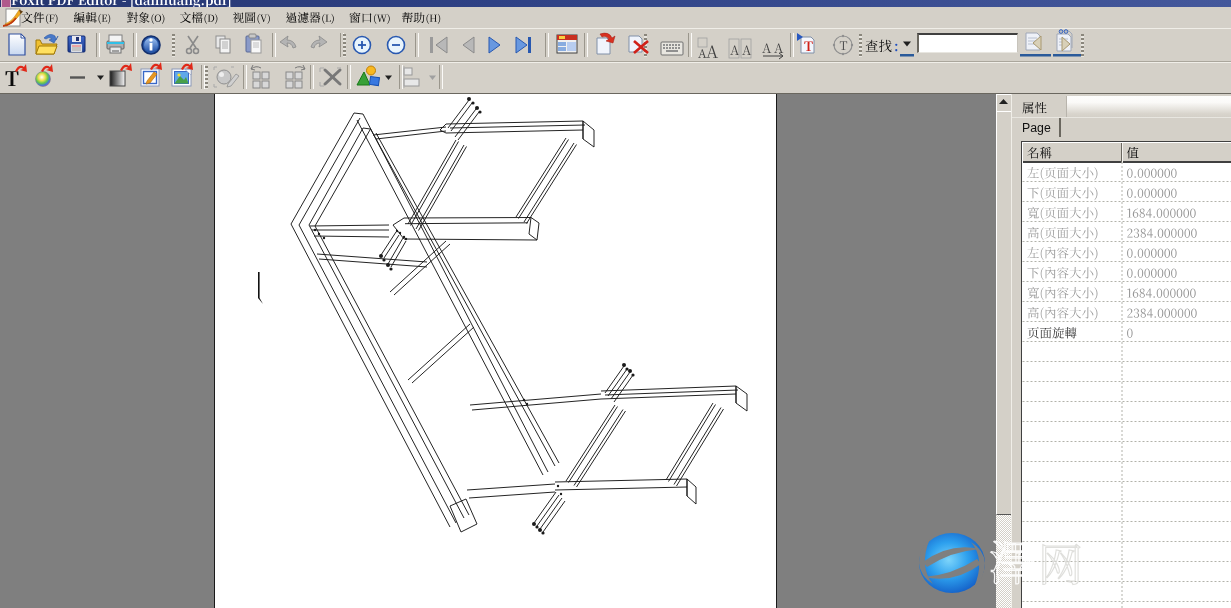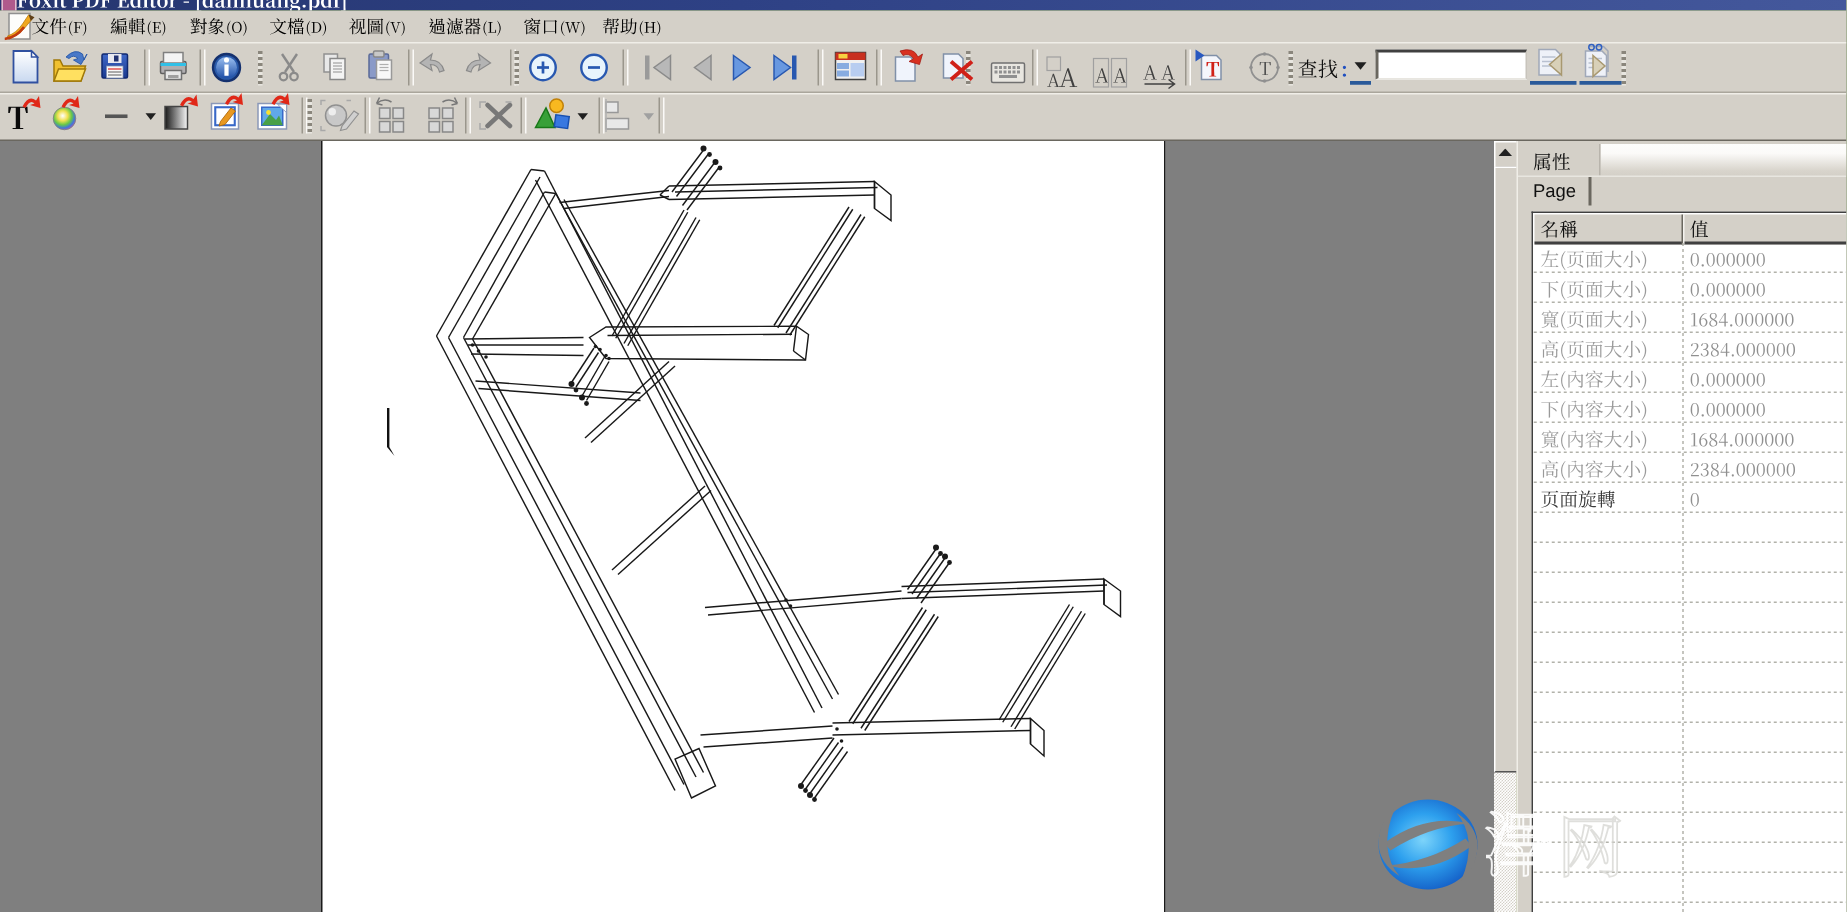--- a/index.html
+++ b/index.html
@@ -1,15 +1,15 @@
 <!DOCTYPE html>
 <html><head><meta charset="utf-8"><style>
 html,body{margin:0;padding:0;}
 body{width:1231px;height:608px;overflow:hidden;font-family:"Liberation Sans",sans-serif;}
-#app{position:relative;width:1231px;height:608px;background:#4d7c0f;overflow:hidden;}
+#app{position:relative;width:1231px;height:608px;background:#3b82f6;overflow:hidden;}
 .abs{position:absolute;}
 .sep1{position:absolute;width:2px;top:33px;height:24px;border-left:1px solid #9a968c;border-right:1px solid #fbfaf8;}
 .sep2{position:absolute;width:2px;top:65px;height:24px;border-left:1px solid #9a968c;border-right:1px solid #fbfaf8;}
 .handle1{position:absolute;width:3px;top:34px;height:23px;background:repeating-linear-gradient(to bottom,#8a867c 0 2px,#e8e6e0 2px 4px);}
 .handle2{position:absolute;width:3px;top:66px;height:23px;background:repeating-linear-gradient(to bottom,#8a867c 0 2px,#e8e6e0 2px 4px);}
 </style></head><body>
 <div id="app">
 <div class="abs" style="left:0;top:0;width:1231px;height:7px;background:linear-gradient(90deg,#26366f 0%,#2e4185 40%,#44589c 100%);overflow:hidden;">
 <div class="abs" style="left:1px;top:-2px;width:8px;height:8px;background:#b05a8c;border:1px solid #e0c0d0;"></div>
 </div>

